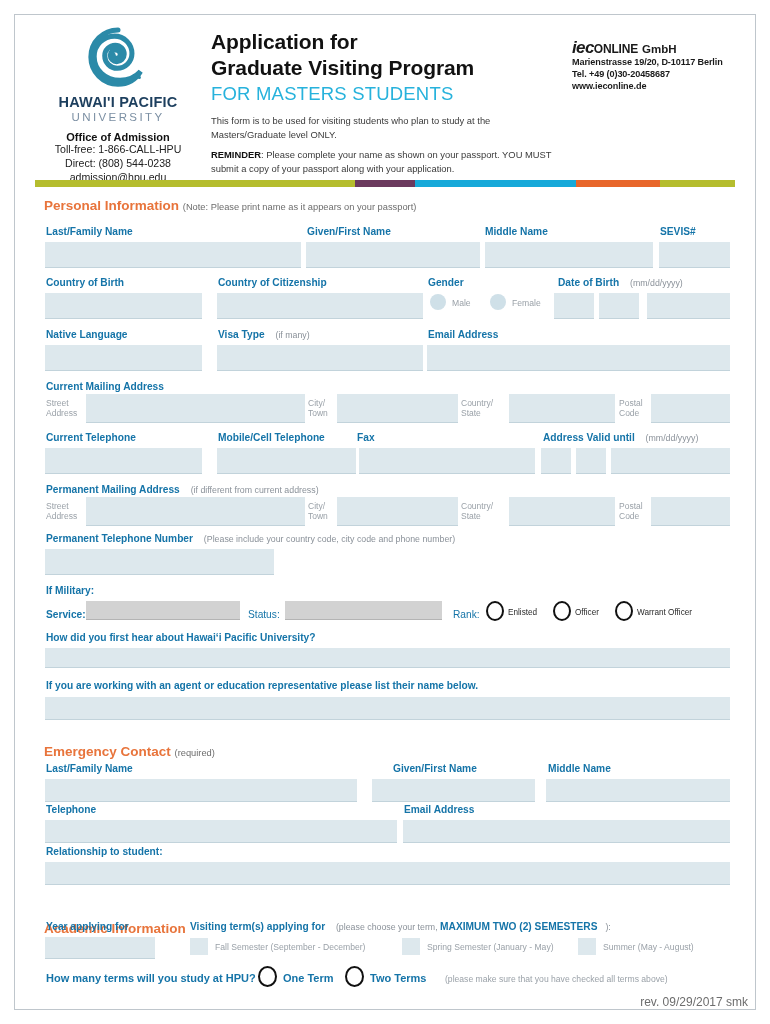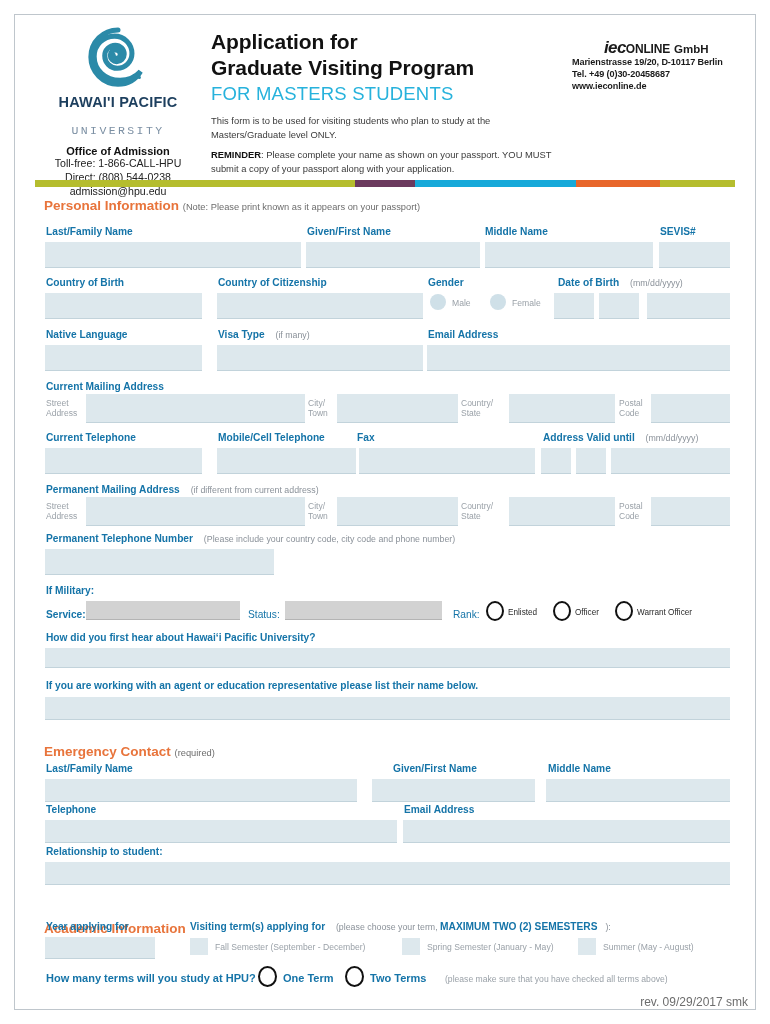--- a/index.html
+++ b/index.html
@@ -55,22 +55,21 @@
     font-size: 14.5px;
     font-weight: bold;
     color: #1d3f5e;
     letter-spacing: .2px;
     line-height: 1.05;
   }
   .logo-sub {
     font-size: 11.5px;
     color: #7b8fa3;
     letter-spacing: 2.4px;
-    margin-top: 14px;
-    font-family: Liberation Mono, monospace;
+    margin-top: 1px;
   }
   .office-line {
     font-size: 11px;
     font-weight: bold;
     color: #111;
     margin-top: 8px;
   }
   .contact-line {
     font-size: 10.6px;
     color: #222;
@@ -120,21 +119,20 @@
     color: #1a1a1a;
     filter: blur(0.18px);
   }
   .stamp-brand {
     font-size: 17px;
     font-weight: bold;
     font-style: italic;
     letter-spacing: -0.6px;
     line-height: 1;
     white-space: nowrap;
-    margin-left: 32px;
   }
   .stamp-brand .b2 {
     font-style: normal;
     font-variant: small-caps;
     letter-spacing: -0.2px;
   }
   .stamp-brand .b3 {
     font-style: normal;
     font-size: 11.5px;
     letter-spacing: 0;
@@ -299,21 +297,21 @@
   </div>
 
   <div class="colorbar" id="colorbar">
       <i style="background: rgb(181, 189, 46); width: 320px;"></i>
       <i style="background: rgb(107, 58, 94); width: 60px;"></i>
       <i style="background: rgb(22, 169, 217); width: 161px;"></i>
       <i style="background: rgb(232, 102, 42); width: 84px;"></i>
       <i style="background: rgb(181, 189, 46); width: 75px;"></i>
     </div>
 
-  <div class="sec-title" style="left:44px; top:198px;"><span>Personal Information</span> <span class="note">(Note: Please print known as it appears on your passport)</span></div>
+  <div class="sec-title" style="left:44px; top:198px;"><span>Personal Information</span> <span class="note">(Note: Please print name as it appears on your passport)</span></div>
 
   <div class="lbl" style="left:46px; top:226px;">Last/Family Name</div>
   <div class="lbl" style="left:307px; top:226px;">Given/First Name</div>
   <div class="lbl" style="left:485px; top:226px;">Middle Name</div>
   <div class="lbl" style="left:660px; top:226px;">SEVIS#</div>
 
   <div class="fld" style="left:45px; top:242px; width:256px; height:26px;"></div>
   <div class="fld" style="left:306px; top:242px; width:174px; height:26px;"></div>
   <div class="fld" style="left:485px; top:242px; width:168px; height:26px;"></div>
   <div class="fld" style="left:659px; top:242px; width:71px; height:26px;"></div>

